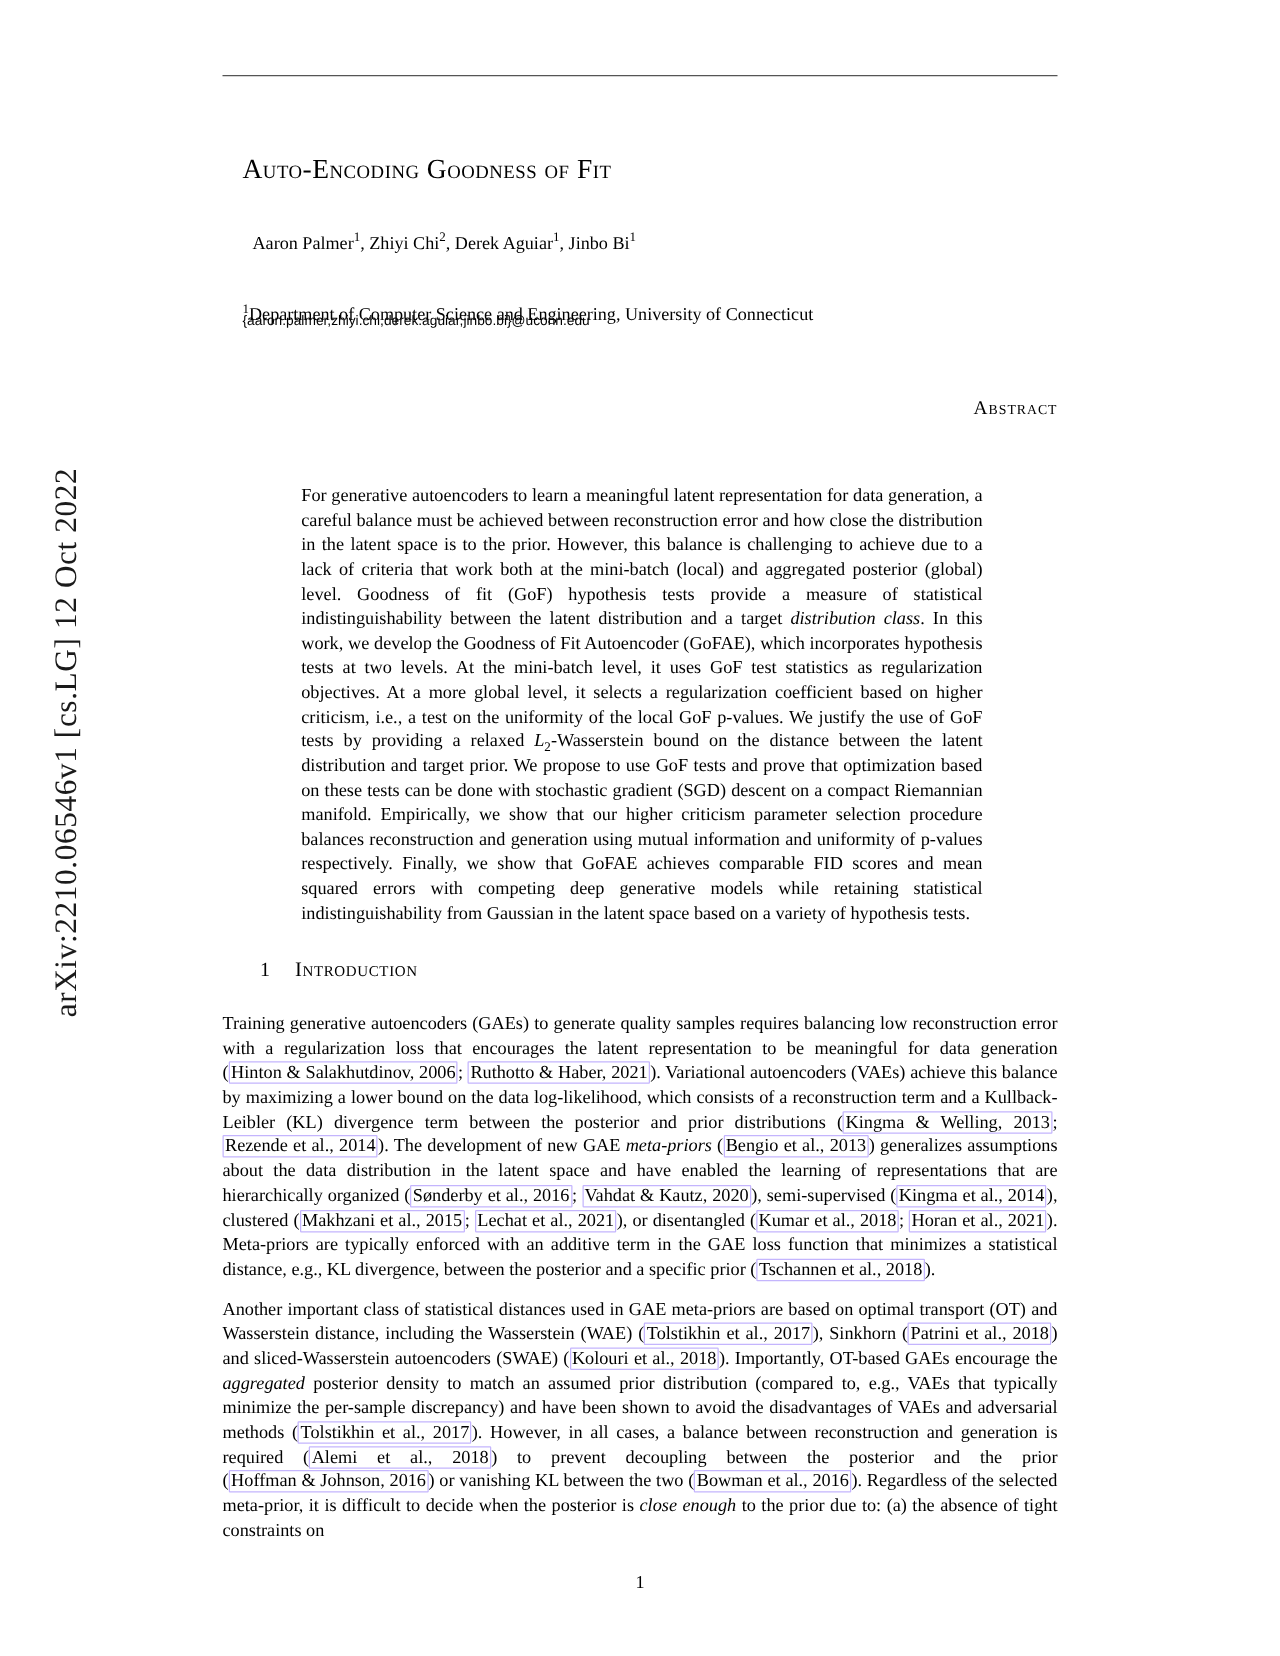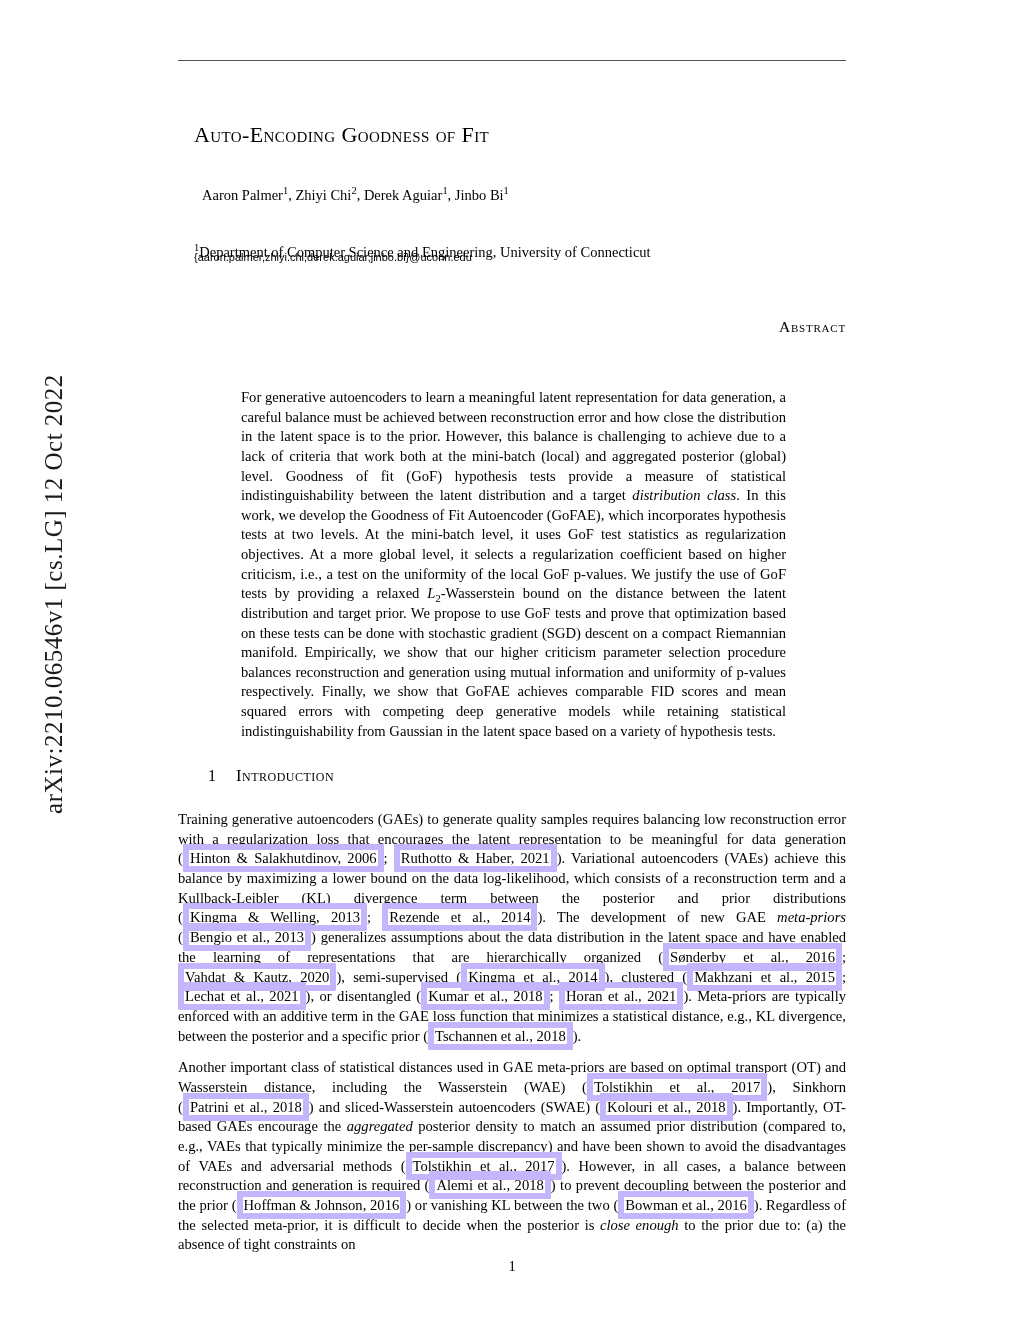--- a/index.html
+++ b/index.html
@@ -136,21 +136,21 @@
     top: 810px;
     left: 0px;
     width: 668px;
     font-size: 14.6px;
     line-height: 1.35;
     text-align: justify;
   }
   #body-text p { margin: 0 0 12px 0; }
 
   .cite {
-    border: 6px solid #c4b5fd;
+    border: 1px solid #c4b5fd;
     padding: 0px 1px;
     border-radius: 1px;
     box-sizing: border-box;
     white-space: nowrap;
   }
 
   .it { font-style: italic; }
 
   #page-number {
     position: absolute;

